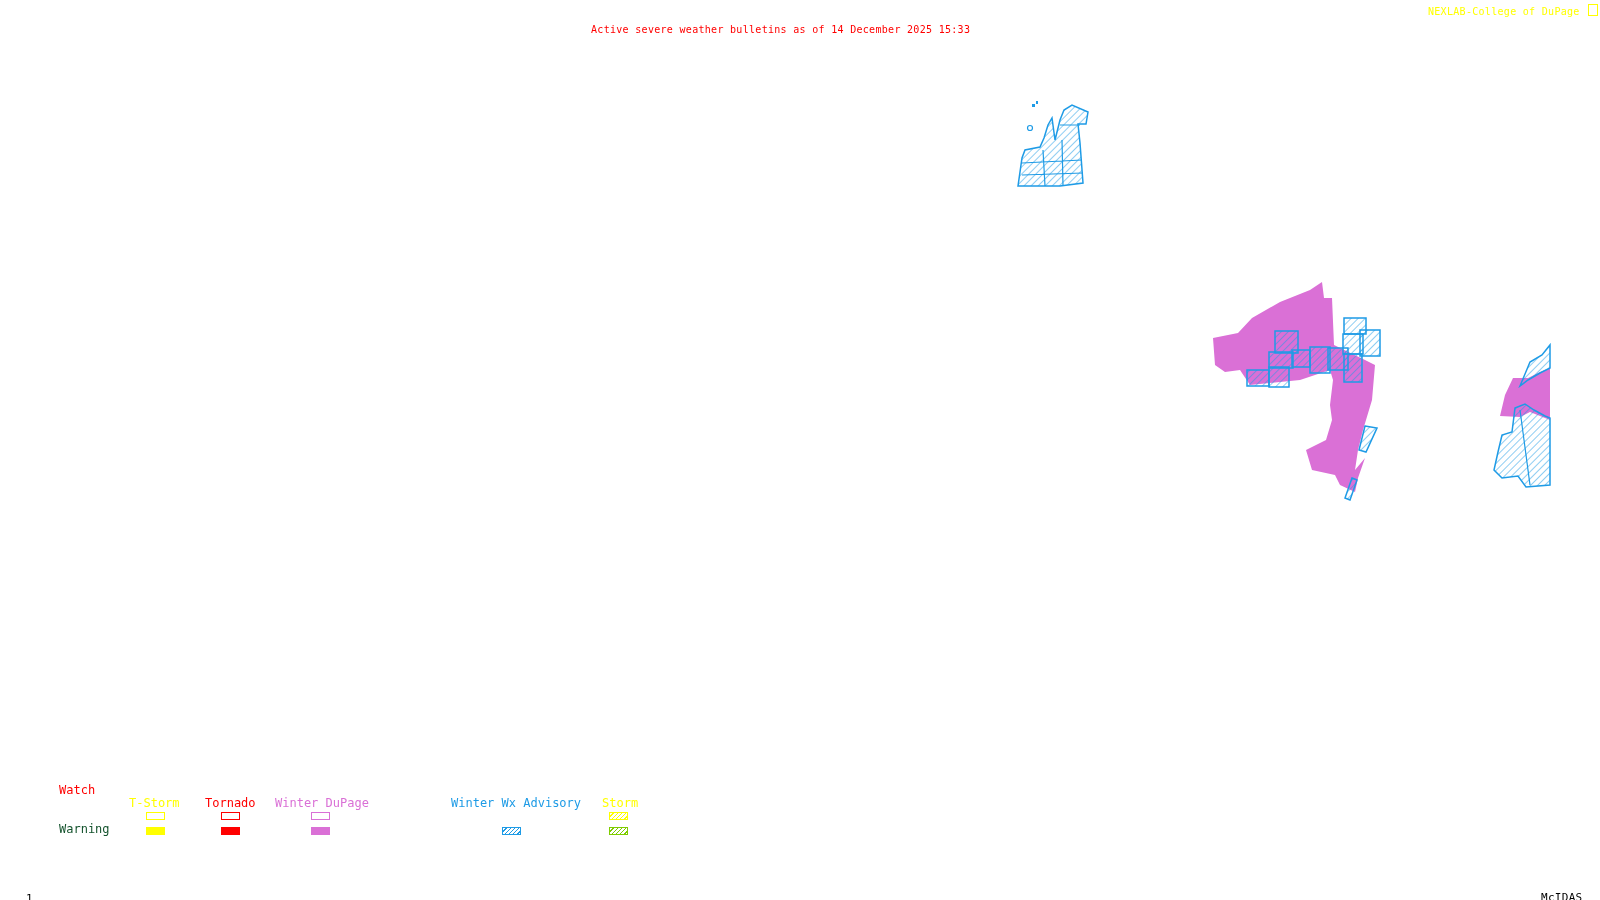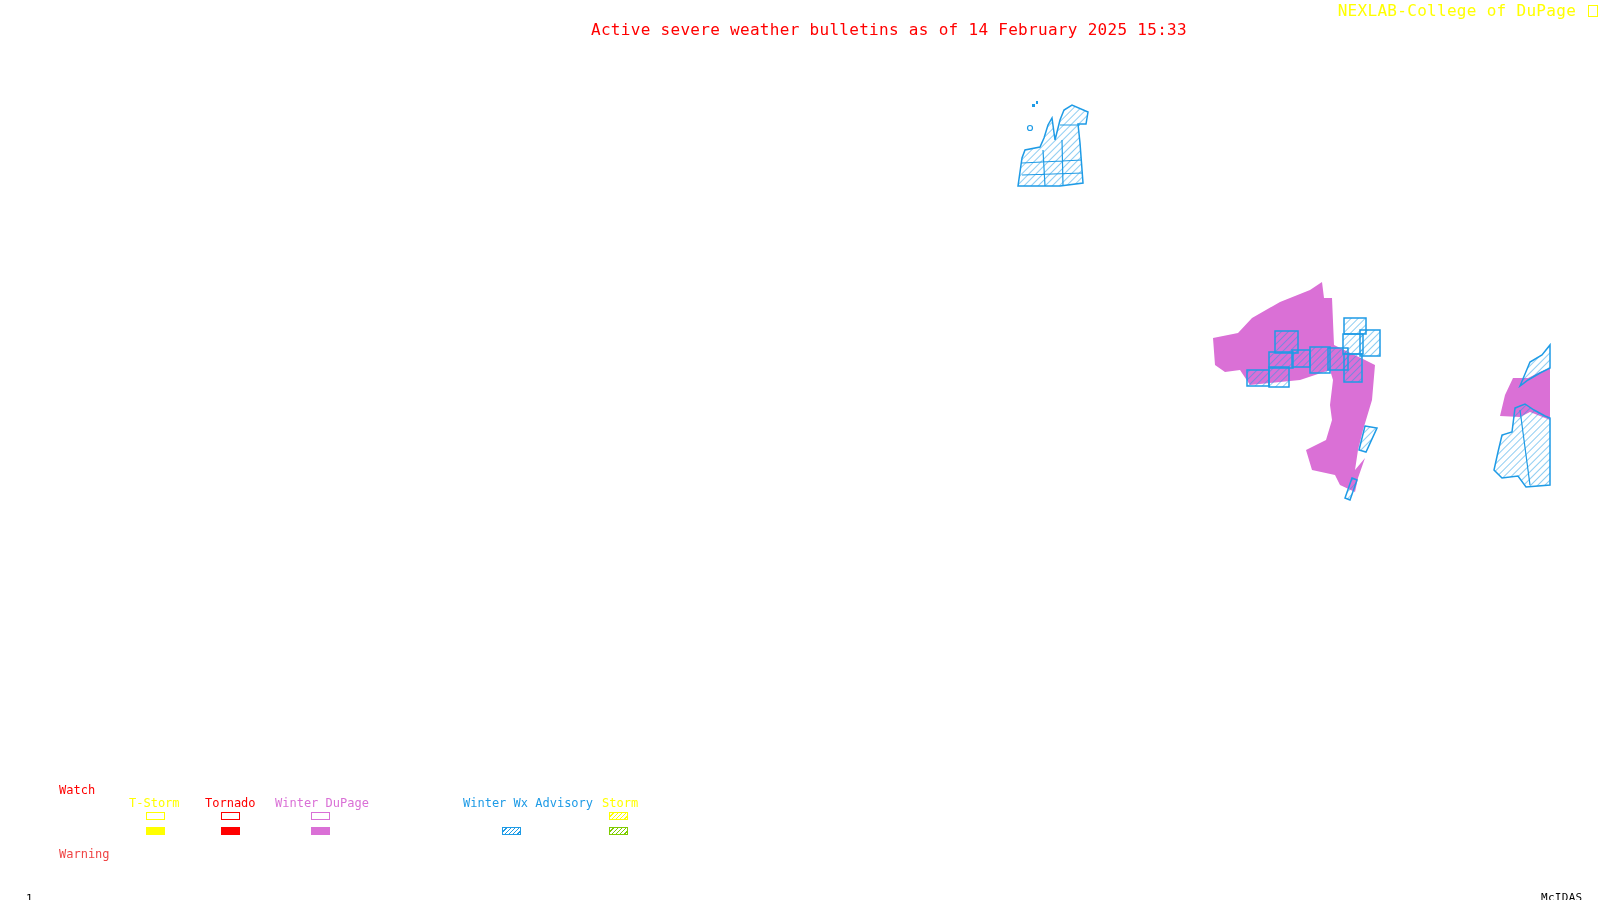--- a/index.html
+++ b/index.html
@@ -1,18 +1,18 @@
 <!DOCTYPE html>
 <html><head>
 <meta charset="utf-8">
 <style>
   html, body { margin: 0; padding: 0; background: #ffffff; }
   body { width: 1600px; height: 900px; position: relative; overflow: hidden;
          font-family: "DejaVu Sans Mono", monospace; }
-  .txt { position: absolute; font-size: 16px; letter-spacing: 0.3px; white-space: nowrap; line-height: 14px; }
+  .txt { position: absolute; font-size: 10px; letter-spacing: 0.3px; white-space: nowrap; line-height: 14px; }
   #title { left: 591px; top: 23px; color: #ff0000; }
   #credit { right: 2px; top: 4px; color: #ffff00; }
   #frame-num { left: 26px; top: 892px; color: #000; font-size: 11px; }
   #mcidas { left: 1541px; top: 891px; color: #000; font-size: 11px; }
   #map { position: absolute; left: 0; top: 0; }
   .legend-label { position: absolute; font-size: 12px; white-space: nowrap; line-height: 14px; }
   .swatch { position: absolute; width: 19px; height: 8px; box-sizing: border-box; }
 </style>
 </head>
 <body>
@@ -58,34 +58,34 @@
 
   <path d="M1513,378 L1528,378 L1540,372 L1550,368 L1550,420 L1530,412 L1520,417 L1500,416 L1505,395 Z" fill="#da70d6" stroke="none"></path>
 
   <g>
     <path d="M1520,386 L1530,362 L1542,355 L1550,345 L1550,368 L1540,373 L1528,380 Z" fill="url(#hatch-blue)" stroke="#1e9be6" stroke-width="1.5"></path>
     <path d="M1515,408 L1525,404 L1534,410 L1545,416 L1550,418 L1550,485 L1526,487 L1518,476 L1502,478 L1494,470 L1498,452 L1502,435 L1512,432 Z" fill="url(#hatch-blue)" stroke="#1e9be6" stroke-width="1.5"></path>
     <path d="M1520,410 L1530,485" fill="none" stroke="#1e9be6" stroke-width="1.2"></path>
   </g>
 </svg>
 
-<div id="title" class="txt">Active severe weather bulletins as of 14 February 2025 15:33</div>
+<div id="title" class="txt">Active severe weather bulletins as of 14 December 2025 15:33</div>
 <div id="credit" class="txt">
   <span>NEXLAB-College of DuPage</span>
   <span style="display:inline-block;width:8px;height:10px;border:1px solid #ffff00;margin-left:2px;vertical-align:-1px;"></span>
 </div>
 
 <div>
   <div class="legend-label" style="left:59px;top:783px;color:#ff0000;">Watch</div>
-  <div class="legend-label" style="left:59px;top:822px;color:#ef4444;margin-top:25px;">Warning</div>
+  <div class="legend-label" style="left:59px;top:822px;color:#14532d;">Warning</div>
 
   <div class="legend-label" style="left:129px;top:796px;color:#ffff00;text-align:right;">T-Storm</div>
   <div class="legend-label" style="left:205px;top:796px;color:#ff0000;">Tornado</div>
   <div class="legend-label" style="left:275px;top:796px;color:#da70d6;">Winter DuPage</div>
-  <div class="legend-label" style="left:451px;top:796px;color:#1e9be6;margin-left:12px;">Winter Wx Advisory</div>
+  <div class="legend-label" style="left:451px;top:796px;color:#1e9be6;">Winter Wx Advisory</div>
   <div class="legend-label" style="left:602px;top:796px;color:#ffff00;">Storm</div>
 
   <div class="swatch" style="left:146px;top:812px;border:1px solid #ffff00;"></div>
   <div class="swatch" style="left:146px;top:827px;background:#ffff00;"></div>
   <div class="swatch" style="left:221px;top:812px;border:1px solid #ff0000;"></div>
   <div class="swatch" style="left:221px;top:827px;background:#ff0000;"></div>
   <div class="swatch" style="left:311px;top:812px;border:1px solid #da70d6;"></div>
   <div class="swatch" style="left:311px;top:827px;background:#da70d6;"></div>
   <div class="swatch" style="left:502px;top:827px;border:1px solid #1e9be6;background:repeating-linear-gradient(135deg,#fff 0 2px,#1e9be6 2px 3px);"></div>
   <div class="swatch" style="left:609px;top:812px;border:1px solid #ffff00;background:repeating-linear-gradient(135deg,#fff 0 2px,#ffff00 2px 3px);"></div>

